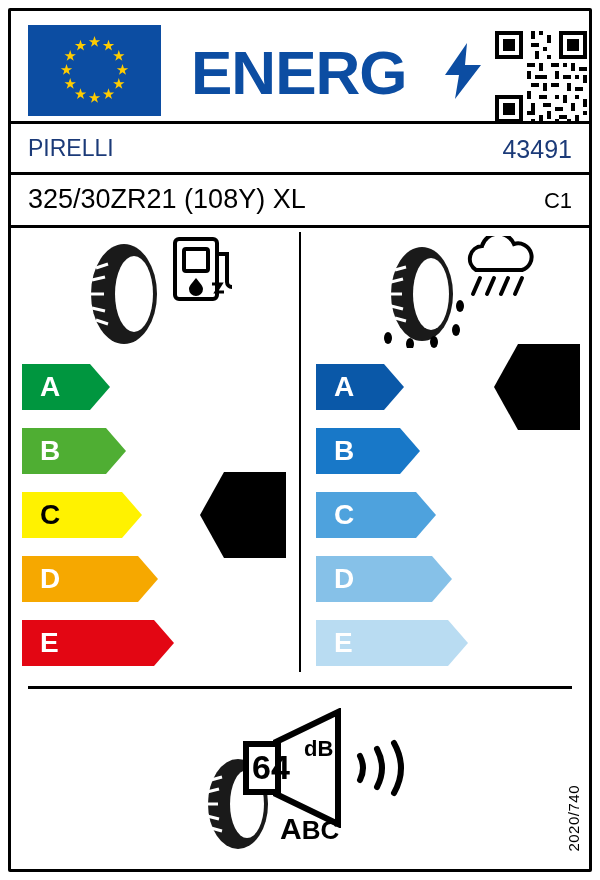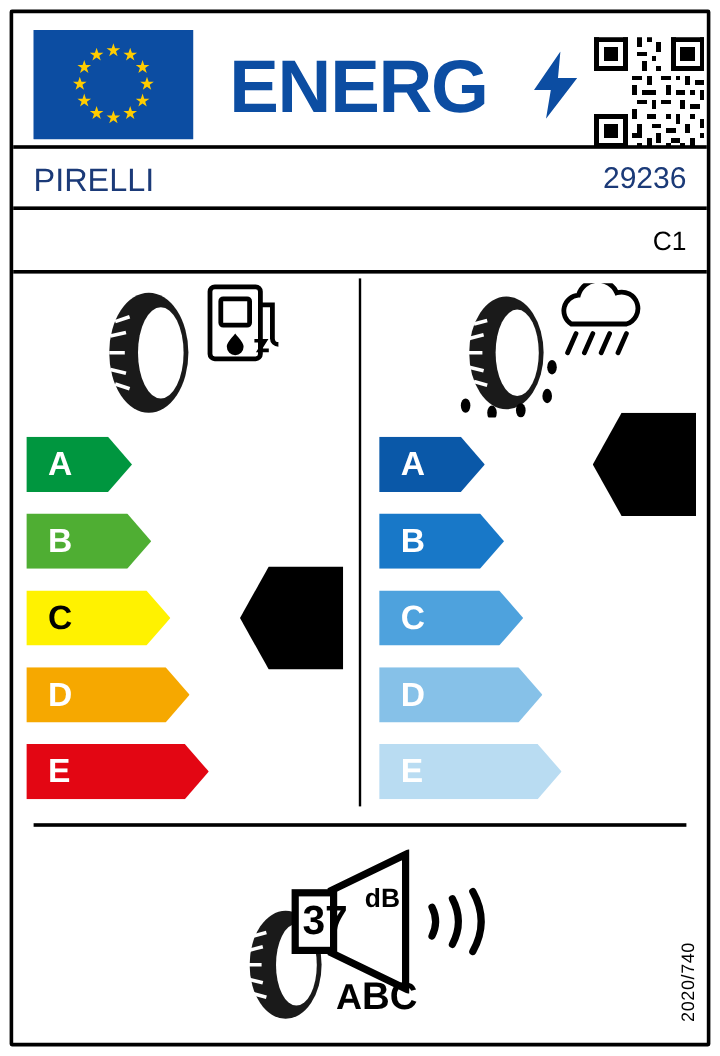--- a/index.html
+++ b/index.html
@@ -72,21 +72,21 @@
   
   .hr {
     position: absolute;
     background: #000;
     height: 3px;
   }
   .brand {
     position: absolute;
     left: 28px;
     top: 135px;
-    font-size: 27px;
+    font-size: 23px;
     color: #1b3a78;
     font-weight: normal;
   }
   .code {
     position: absolute;
     right: 28px;
     top: 135px;
     font-size: 25px;
     color: #1b3a78;
   }
@@ -189,21 +189,21 @@
   .noise-class {
     position: absolute;
     left: 280px;
     top: 812px;
     font-size: 30px;
     font-weight: bold;
     color: #000;
   }
   .noise-class .dim {
     color: #000;
-    font-size: 32px;
+    font-size: 26px;
   }
   .vertical-code {
     position: absolute;
     right: 18px;
     bottom: 28px;
     font-size: 15px;
     color: #000;
     writing-mode: vertical-rl;
     transform: rotate(180deg);
     letter-spacing: 0.5px;
@@ -309,23 +309,24 @@
             <rect x="15" y="22" width="1" height="1"></rect>
           <rect x="18" y="22" width="1" height="1"></rect>
         </g>
       </svg>
     </div>
   </div>
 
   <div class="hr" style="left:11px; top:121px; width:578px;"></div>
 
   <div class="brand">PIRELLI</div>
-  <div class="code">29236</div>
+  <div class="code">43491</div>
   <div class="hr" style="left:11px; top:172px; width:578px;"></div>
 
+  <div class="tyre-size">325/30ZR21 (108Y) XL</div>
   <div class="class-c1">C1</div>
   <div class="hr" style="left:11px; top:225px; width:578px;"></div>
 
   <div class="vdiv"></div>
 
   <div class="pict" style="left:78px; top:240px;">
     <svg width="92" height="108" viewBox="0 0 92 108">
       <ellipse cx="46" cy="54" rx="33" ry="50" fill="#1a1a1a"></ellipse>
       <ellipse cx="56" cy="54" rx="19" ry="38" fill="#ffffff"></ellipse>
       <g stroke="#ffffff" stroke-width="3">
@@ -481,21 +482,21 @@
   <div class="pict" style="left:352px; top:736px;">
     <svg width="68" height="64" viewBox="0 0 68 64">
       <g fill="none" stroke="#000" stroke-width="6" stroke-linecap="round">
         <path d="M8 20 Q14 32 8 44"></path>
         <path d="M25 13 Q35 32 25 51"></path>
         <path d="M42 7 Q56 32 42 57"></path>
       </g>
     </svg>
   </div>
 
-  <div class="db-value">37</div>
+  <div class="db-value">64</div>
   <div class="db-unit">dB</div>
 
   <div class="noise-class">
     <span>A</span><span class="dim">BC</span>
   </div>
 
   <div class="vertical-code">2020/740</div>
 </div>
 
 </body></html>

